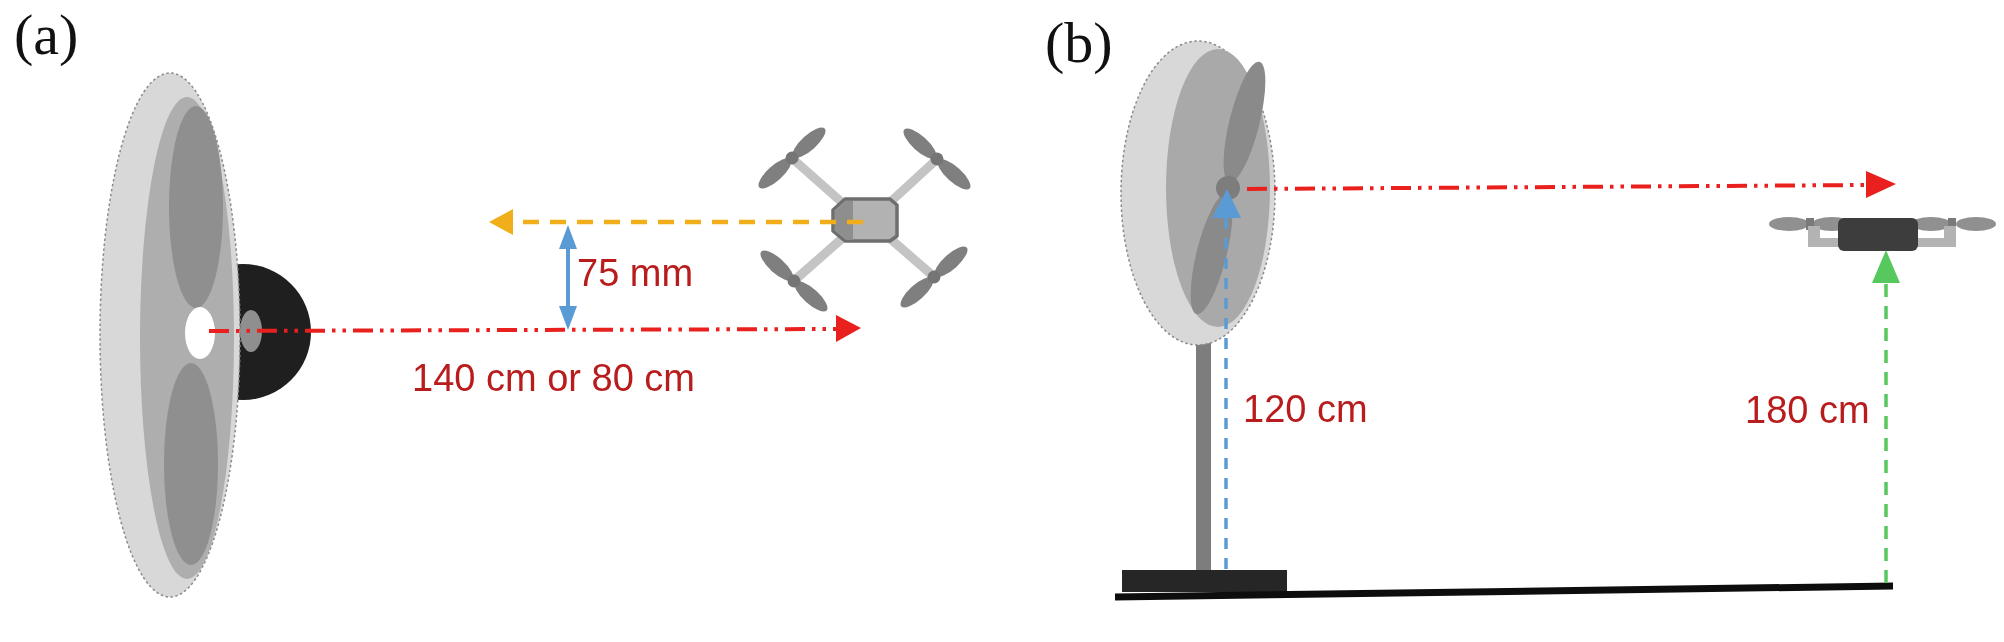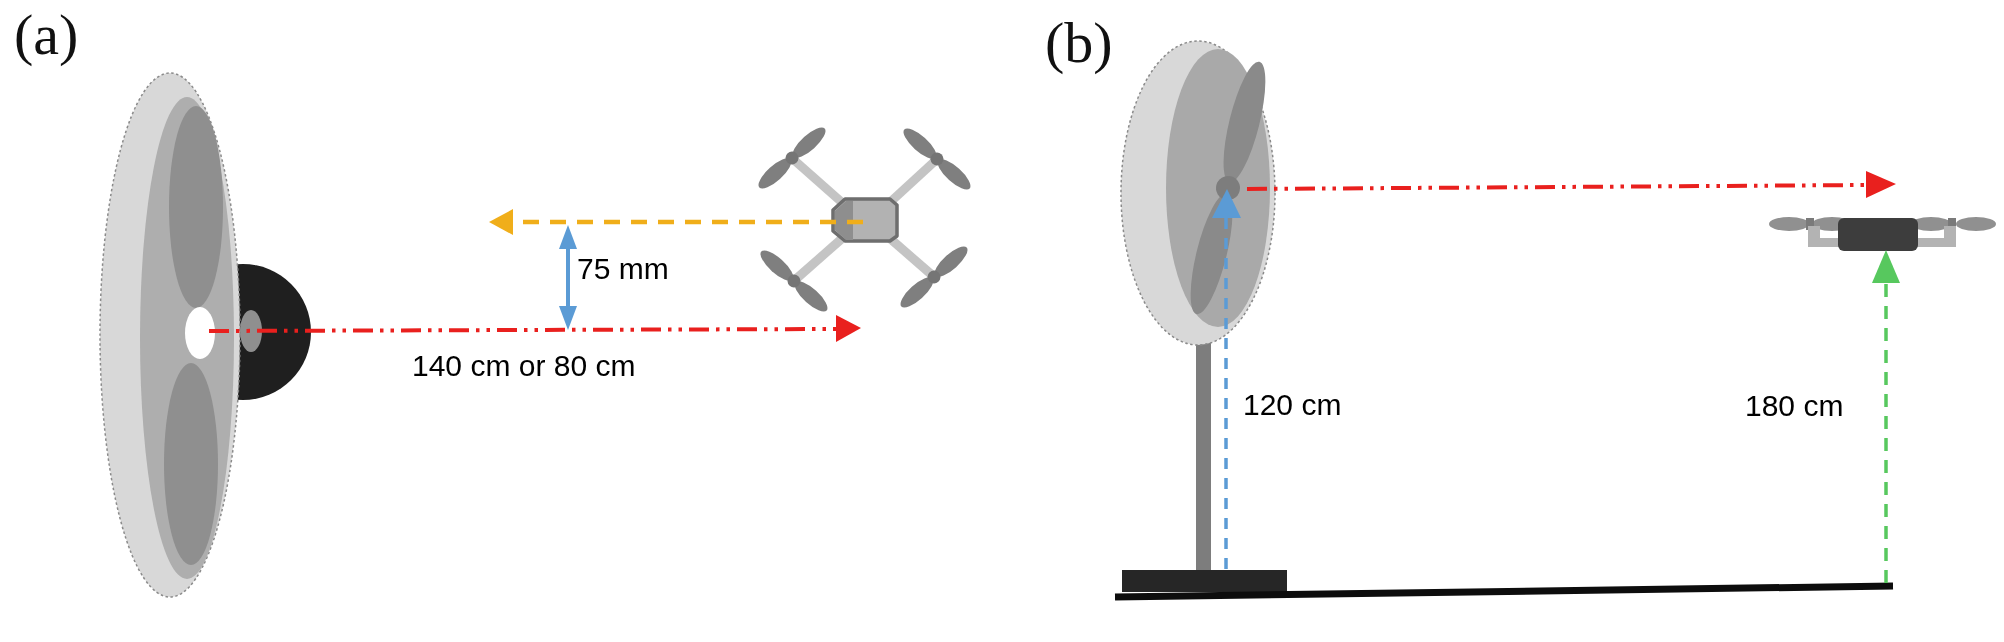--- a/index.html
+++ b/index.html
@@ -13,22 +13,22 @@
   #scene{position:absolute;left:0;top:0;}
   .panel-label{
     position:absolute;
     font-family:"Liberation Serif", serif;
     font-size:58px;
     color:#111111;
     line-height:1;
   }
   .dim-label{
     position:absolute;
-    font-size:30px;
-    color:#000000;
+    font-size:38px;
+    color:#b91c1c;
     line-height:1;
     white-space:nowrap;
   }
 </style>
 </head>
 <body>
 
 <div id="figure">
 
   <svg id="scene" width="2004" height="642" viewBox="0 0 2004 642">
@@ -152,19 +152,19 @@
       </g>
     </g>
   </svg>
 
   <div class="panel-label" style="left:14px; top:6px;">(a)</div>
 
   <div class="panel-label" style="left:1045px; top:14px;">(b)</div>
 
   <div class="dim-label" style="left:577px; top:254px;">75 mm</div>
 
-  <div class="dim-label" style="left:412px; top:351px;">140 cm or 80 cm</div>
+  <div class="dim-label" style="left:412px; top:359px;">140 cm or 80 cm</div>
 
   <div class="dim-label" style="left:1243px; top:390px;">120 cm</div>
 
   <div class="dim-label" style="left:1745px; top:391px;">180 cm</div>
 
 </div>
 
 </body></html>

